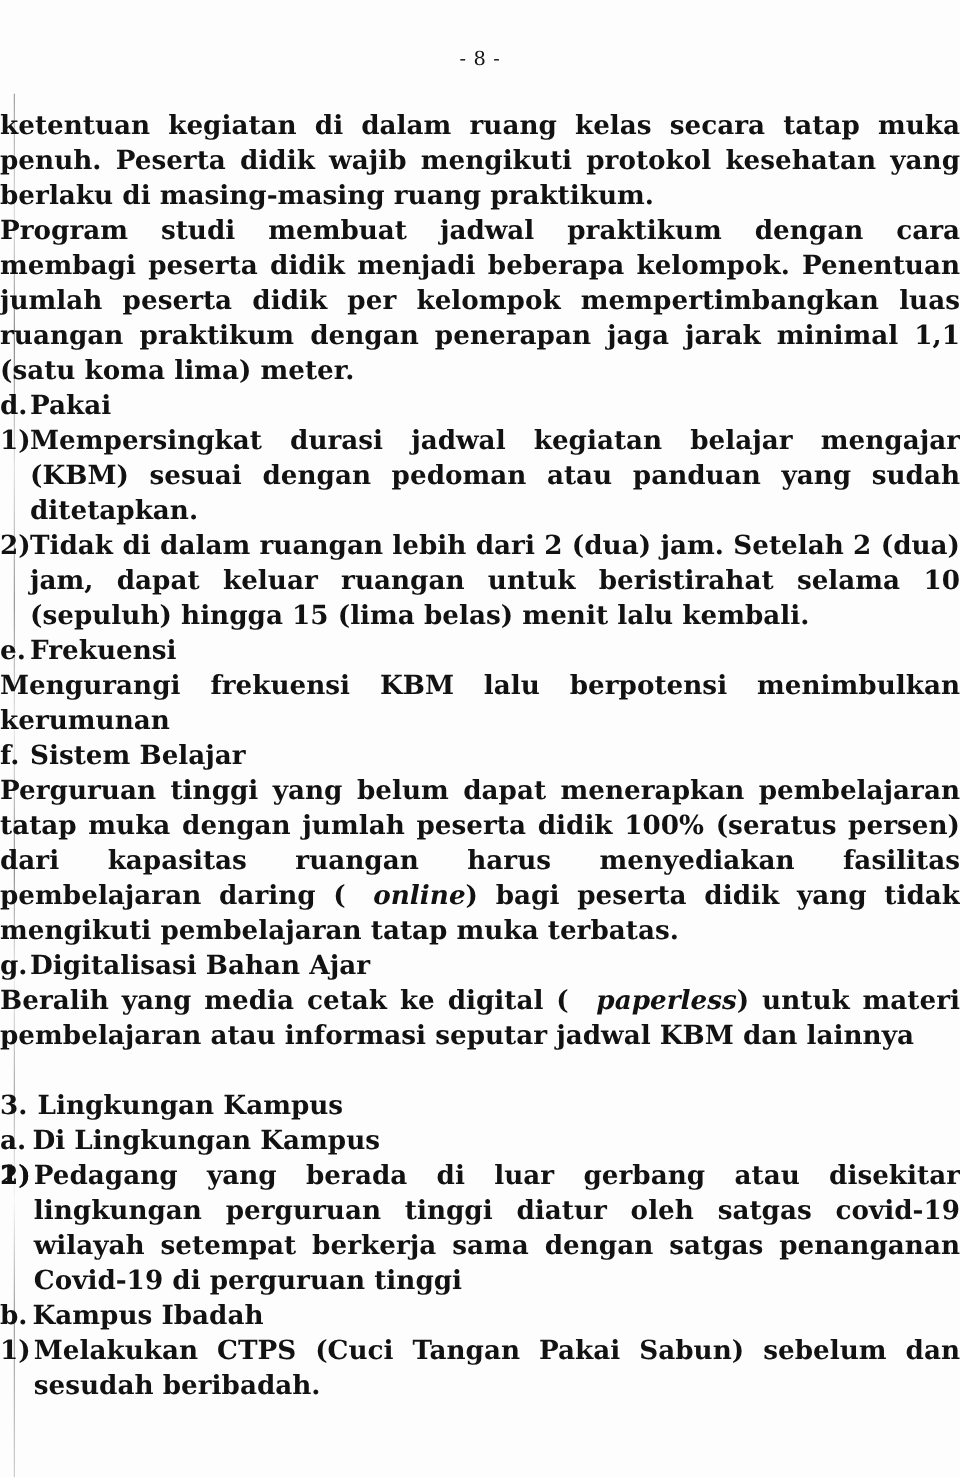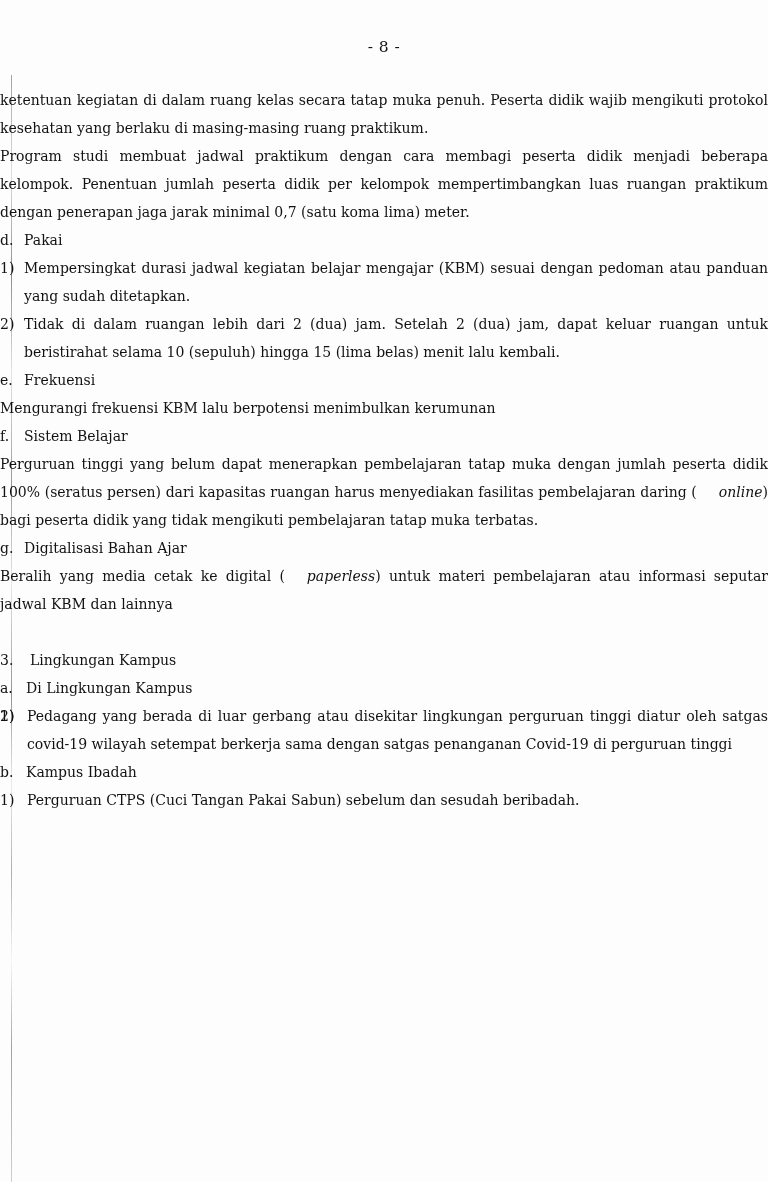--- a/index.html
+++ b/index.html
@@ -56,22 +56,23 @@
     position: absolute;
     top: 86px;
     left: 0;
     width: 768px;
     height: 1040px;
   }
 
   
   .blk {
     position: relative;
-    font-size: 14px;
+    font-size: 21px;
     line-height: 28px;
+    font-weight: bold;
   }
   .blk p {
     margin: 0;
   }
 
   
   .lvl-body {
     margin-left: 179px;
     margin-right: 90px;
     text-align: justify;
@@ -166,21 +167,21 @@
 <div class="page">
 
   <div class="scan-line"></div>
 
   <div class="page-number">- 8 -</div>
 
   <div class="content">
 
     <div class="blk">
       <p class="lvl-body">ketentuan kegiatan di dalam ruang kelas secara tatap muka penuh.  Peserta didik wajib mengikuti protokol kesehatan yang berlaku di masing-masing ruang praktikum.</p>
-      <p class="lvl-body">Program studi membuat jadwal praktikum dengan cara membagi peserta didik menjadi beberapa kelompok.  Penentuan jumlah peserta didik per kelompok mempertimbangkan luas ruangan praktikum dengan penerapan jaga jarak minimal 0,7 (satu koma lima) meter.</p>
+      <p class="lvl-body">Program studi membuat jadwal praktikum dengan cara membagi peserta didik menjadi beberapa kelompok.  Penentuan jumlah peserta didik per kelompok mempertimbangkan luas ruangan praktikum dengan penerapan jaga jarak minimal 1,1 (satu koma lima) meter.</p>
     </div>
 
     <div class="blk">
       <p class="item-letter nojust">
         <span class="marker">d.</span>
         <span>Pakai</span>
       </p>
       <p class="item-num">
         <span class="marker">1)</span>
         <span>Mempersingkat durasi jadwal kegiatan belajar mengajar (KBM) sesuai dengan pedoman atau panduan yang sudah ditetapkan.</span>
@@ -234,18 +235,18 @@
         <span class="marker">2)</span>
         <span>Pedagang yang berada di luar gerbang atau disekitar lingkungan perguruan tinggi diatur oleh satgas covid-19 wilayah setempat berkerja sama dengan satgas penanganan Covid-19 di perguruan tinggi</span>
       </p>
 
       <p class="item-letter2 nojust">
         <span class="marker">b.</span>
         <span>Kampus Ibadah</span>
       </p>
       <p class="item-num2">
         <span class="marker">1)</span>
-        <span>Perguruan CTPS (Cuci Tangan Pakai Sabun) sebelum dan sesudah beribadah.</span>
+        <span>Melakukan CTPS (Cuci Tangan Pakai Sabun) sebelum dan sesudah beribadah.</span>
       </p>
     </div>
 
   </div>
 </div>
 
 </body></html>

